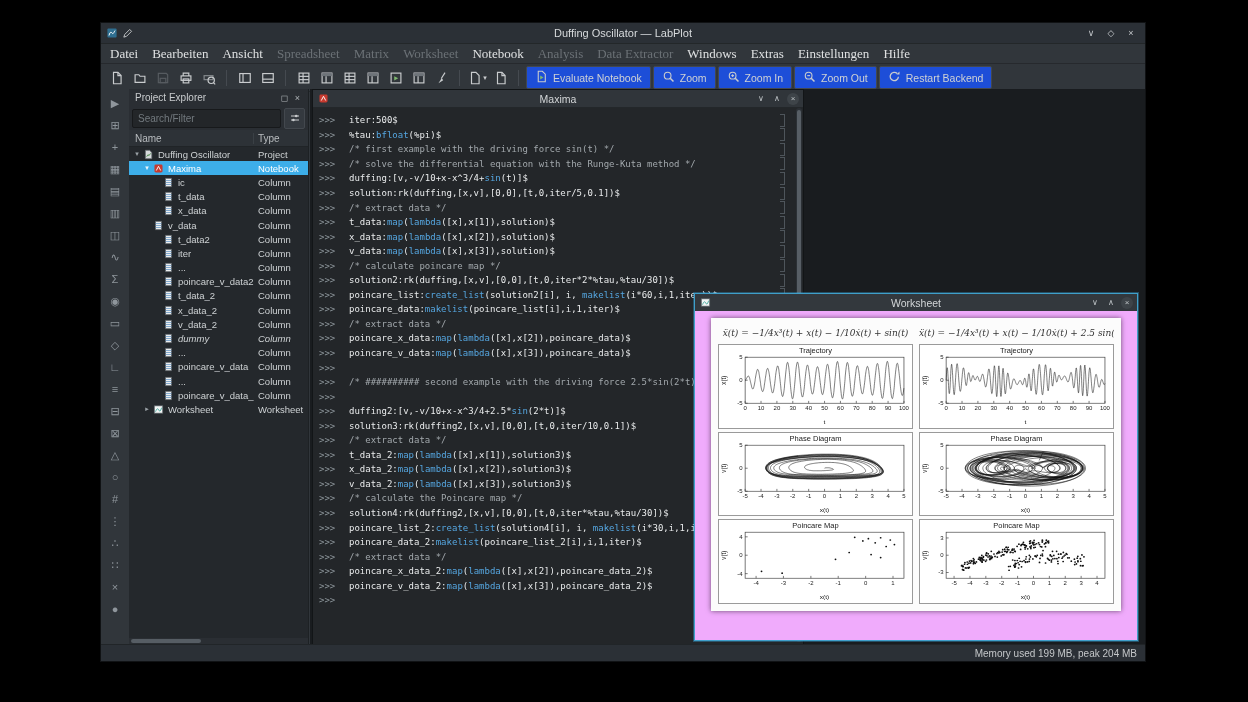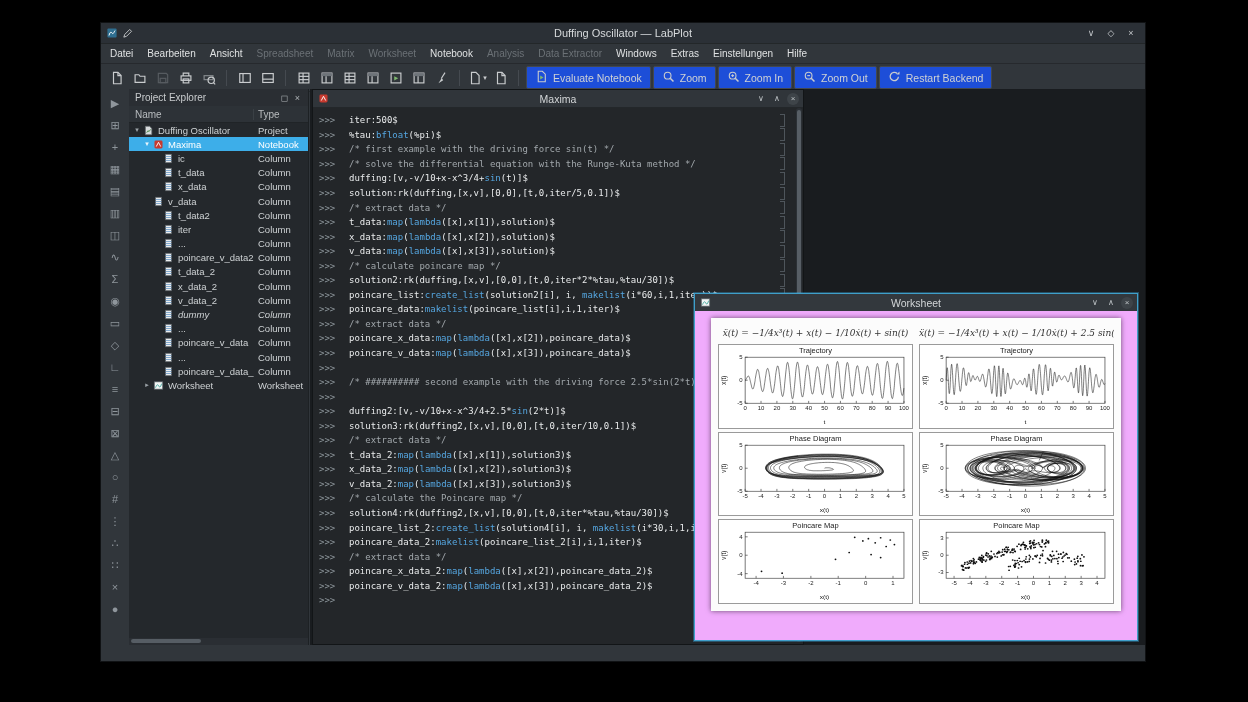--- a/index.html
+++ b/index.html
@@ -12,21 +12,21 @@
   .titlebar{position:relative;height:20px;background:#2b3036;border-bottom:1px solid #232729;
     display:flex;align-items:center;}
   .tb-left{display:flex;align-items:center;gap:3px;padding-left:4px;}
   .tb-ic{width:13px;height:13px;display:inline-flex;align-items:center;justify-content:center;}
   .tb-title{position:absolute;left:0;right:0;text-align:center;font-size:11px;color:#d7dadc;pointer-events:none;}
   .tb-right{margin-left:auto;display:flex;align-items:center;gap:6px;padding-right:7px;z-index:2;}
   .tb-btn{font-size:9px;color:#c2c6c9;width:14px;text-align:center;cursor:default;}
 
   
   .menubar{height:19px;background:#31363b;border-bottom:1px solid #26292d;display:flex;align-items:center;padding-left:2px;}
-  .menu-item{padding:0 7px;line-height:19px;color:#dfe1e2;font-size:10px;}
+  .menu-item{padding:0 7px;line-height:19px;color:#dfe1e2;font-size:13px;font-family:Liberation Serif, serif;}
   .menu-item.disabled{color:#6b7176;}
 
   
   .toolbar{height:27px;background:#31363b;border-bottom:1px solid #24282b;display:flex;align-items:center;padding:0 5px;gap:2px;}
   .tbtn{height:21px;min-width:21px;display:inline-flex;align-items:center;justify-content:center;border-radius:2px;color:#cfd2d4;}
   .tbtn.dis{opacity:.45;}
   .tbtn.labeled{border:1px solid #43484e;padding:0 8px;gap:5px;font-size:10.5px;white-space:nowrap;background:#1d4ed8;}
   .tsep{width:1px;height:16px;background:#454a50;margin:0 5px;flex:none;}
   .caret{font-size:7px;color:#c9ccce;margin-left:1px;}
 
@@ -325,20 +325,31 @@
           <span class="ls-ic">∷</span>
           <span class="ls-ic">×</span>
           <span class="ls-ic">●</span>
         </div>
 
       <div class="dock">
         <div class="dock-head">
           <span class="dock-title">Project Explorer</span>
           <span class="dock-btn">◻</span>
           <span class="dock-btn">×</span>
+        </div>
+        <div class="search-row">
+          <input class="search-input" placeholder="Search/Filter" style="">
+          <span class="search-opt" id="filterbtn">
+              <svg width="12" height="12" viewBox="0 0 12 12">
+                <line x1="2" y1="4" x2="10" y2="4" stroke="#c9ccce"></line>
+                <circle cx="7.2" cy="4" r="1.3" fill="#c9ccce"></circle>
+                <line x1="2" y1="8" x2="10" y2="8" stroke="#c9ccce"></line>
+                <circle cx="4.4" cy="8" r="1.3" fill="#c9ccce"></circle>
+              </svg>
+            </span>
         </div>
         <div class="pe-cols">
           <span class="pe-col-name">Name</span>
           <span class="pe-col-type">Type</span>
         </div>
         <div class="pe-tree" id="petree">
             <div class="pe-row" style="padding-left: 3px;">
               <span class="pe-exp">▾</span>
               <span class="pe-icon">
                 <svg width="11" height="11" viewBox="0 0 12 12">
@@ -1257,15 +1268,18 @@
                     <circle cx="60.2" cy="42.5" r="0.9" class="pdot"></circle>
                   </svg>
                 </div>
               </div>
           </div>
         </div>
 
       </div>
     </div>
 
+    <div class="statusbar">
+      <span class="status-mem">Memory used 199 MB, peak 204 MB</span>
+    </div>
 
   </div>
 </div>
 
 </body></html>

